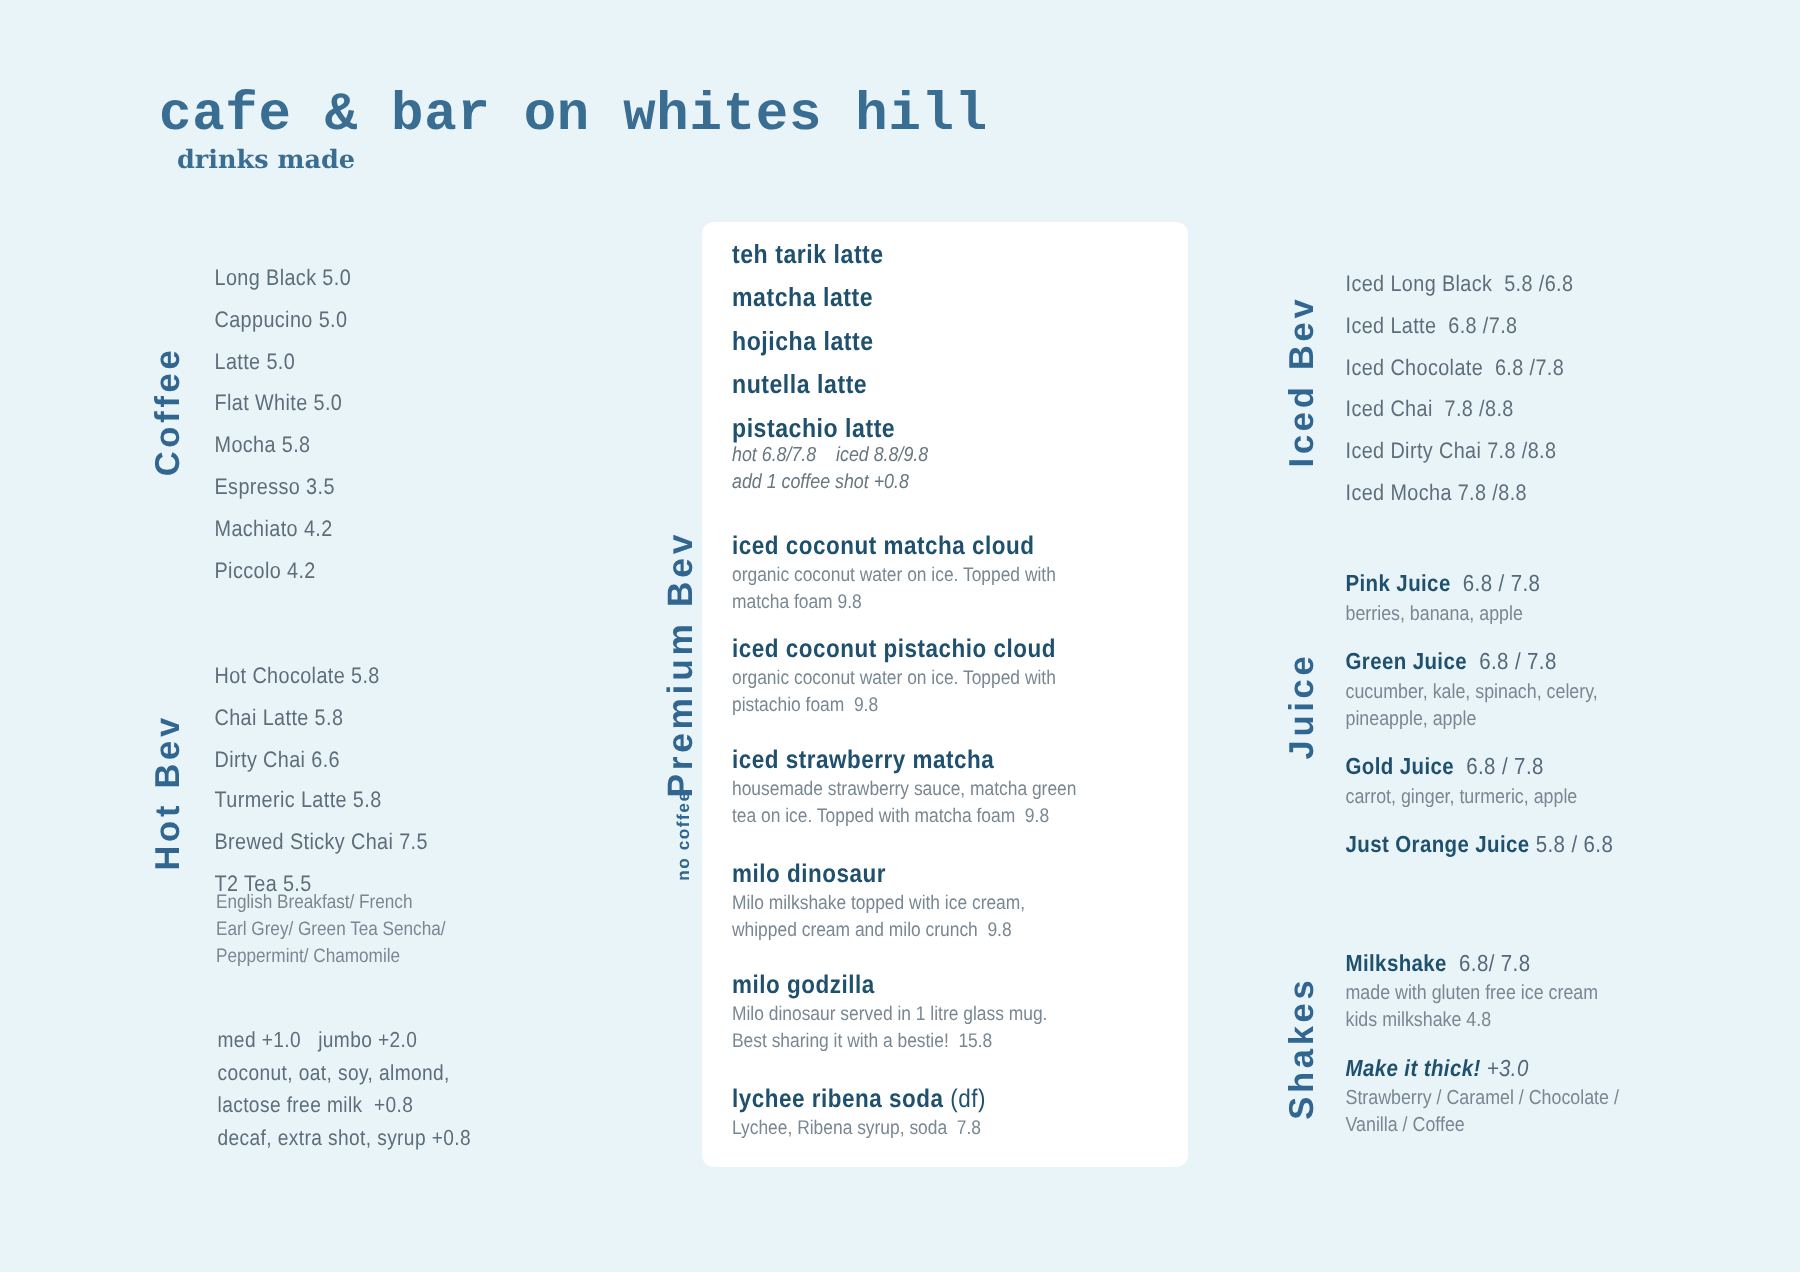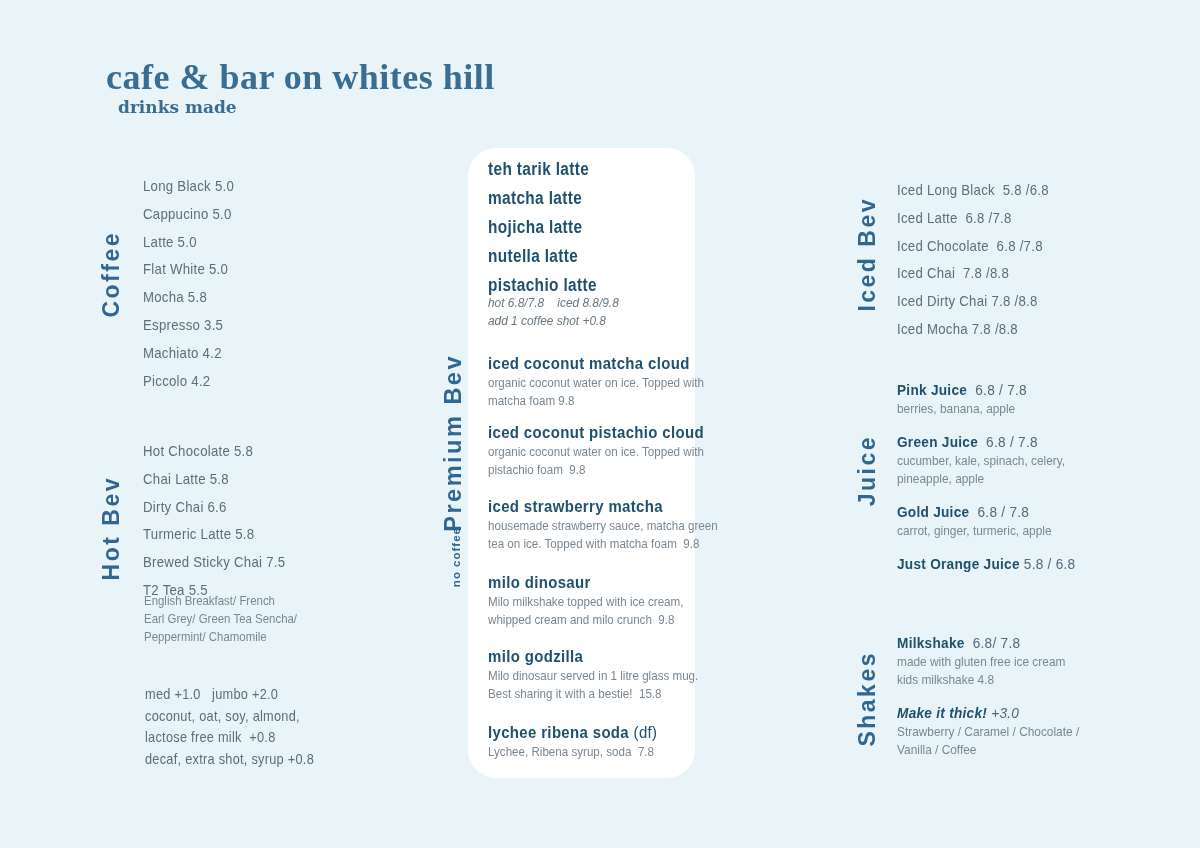--- a/index.html
+++ b/index.html
@@ -4,21 +4,21 @@
 <style>
   html,body { margin:0; padding:0; background:#e9f4f8; }
   .page {
     position:relative; width:1200px; height:848px;
     background:#e9f4f8; overflow:hidden;
     font-family:"Liberation Sans", sans-serif;
     color:#5d6e7a;
   }
   .brand-title {
     position:absolute; left:106px; top:56px;
-    font-family:Liberation Serif, serif; font-weight:bold;
+    font-family:Liberation Mono, monospace; font-weight:bold;
     font-size:36px; color:#3a6d92; letter-spacing:0.5px; white-space:pre;
   }
   .brand-sub {
     position:absolute; left:118px; top:97px;
     font-family:"DejaVu Serif", serif; font-weight:bold;
     font-size:17px; color:#3a6d92; white-space:pre;
   }
   .vlabel {
     position:absolute; writing-mode:vertical-rl; transform:rotate(180deg);
     transform-origin:center; font-weight:bold; color:#316691;
@@ -26,22 +26,22 @@
   }
   .vlabel.note { font-size:11.5px; letter-spacing:1px; }
   .cond { transform:scaleX(0.88); transform-origin:0 0; }
   .list { position:absolute; font-size:15px; line-height:27.8px; color:#5d6e7a; }
   .list .line { white-space:pre; letter-spacing:0.3px; }
   .subdesc { position:absolute; font-size:13px; line-height:18px; color:#798792; }
   .subdesc .line { white-space:pre; }
   .mods { position:absolute; font-size:14.5px; line-height:21.7px; color:#5d6e7a; }
   .mods .line { white-space:pre; letter-spacing:0.3px; }
   .panel {
-    position:absolute; left:468px; top:148px; width:227px; height:630px;
-    background:#ffffff; border-radius:28px;
+    position:absolute; left:468px; top:148px; width:324px; height:630px;
+    background:#ffffff; border-radius:8px;
   }
   .lattes { position:absolute; left:20px; top:7px; line-height:29px; }
   .lattes .line {
     font-size:17.5px; font-weight:bold; color:#1f506e;
     letter-spacing:0.4px; white-space:pre;
   }
   .latte-pricing {
     position:absolute; left:20px; top:146px; font-style:italic;
     font-size:13.5px; line-height:18px; color:#67767f;
   }

